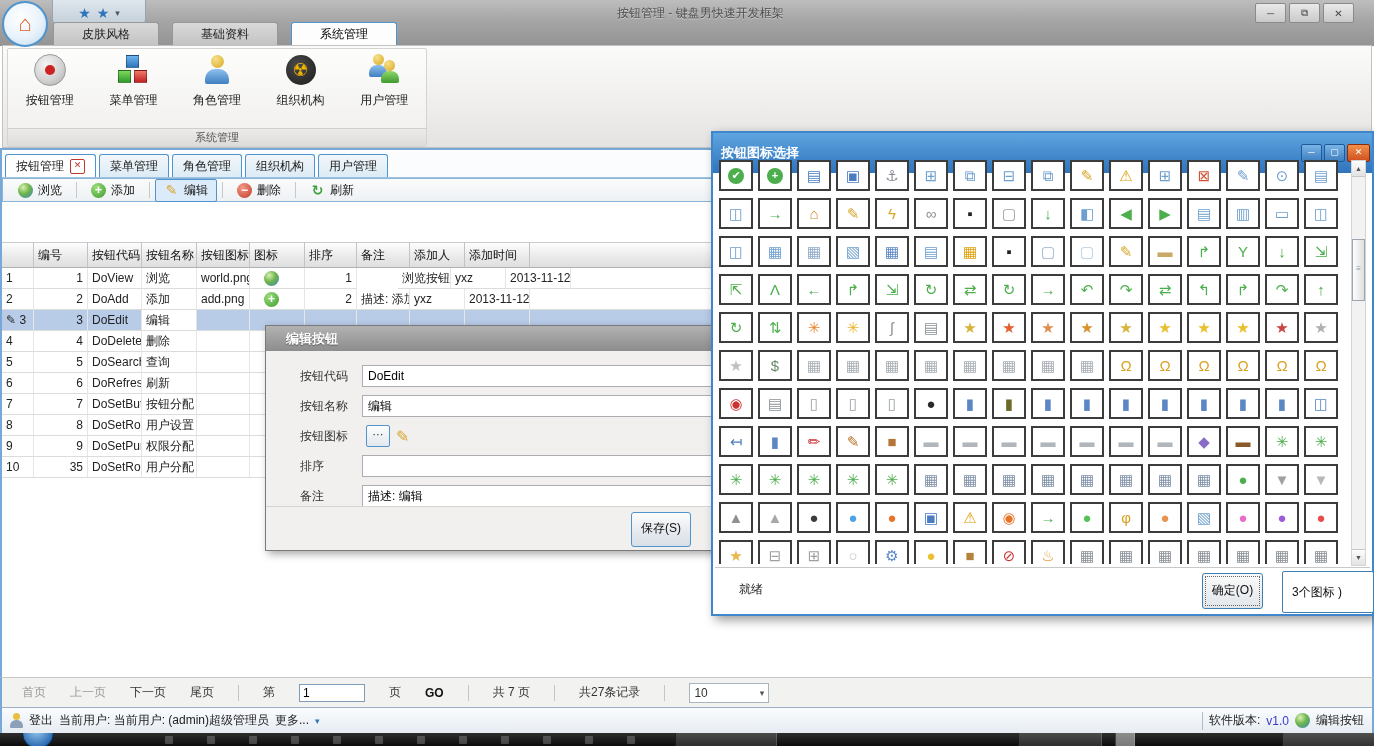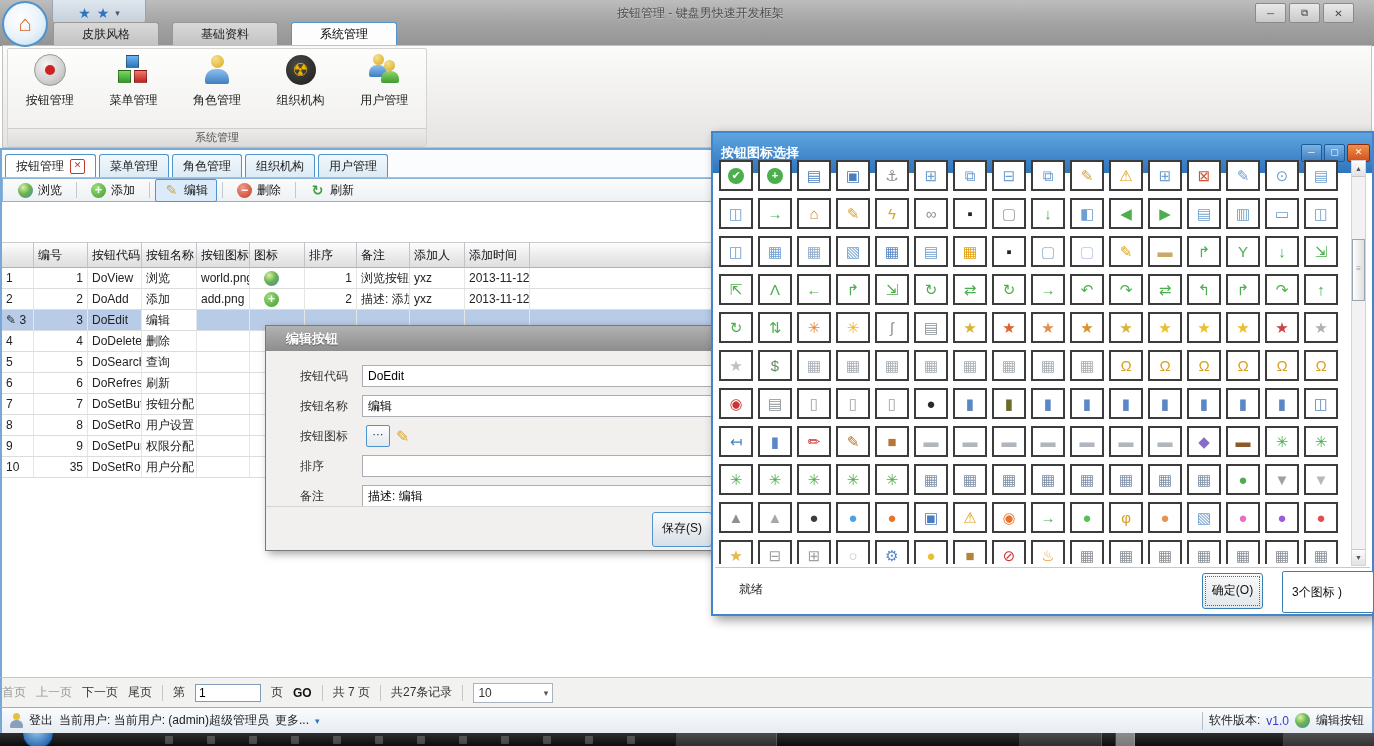--- a/index.html
+++ b/index.html
@@ -90,21 +90,21 @@
   .num{text-align:right;}
   .sel .gd{background:#b8cce8;}
   .sel .gd.focus{background:#fff;}
   .funnel{display:inline-block;width:0;height:0;border-left:5px solid transparent;border-right:5px solid transparent;
           border-top:6px solid #4a86c8;position:relative;top:1px;}
   .funnel:after{content:"";position:absolute;left:-1px;top:-1px;width:2px;height:6px;background:#4a86c8;}
   .cicon{display:flex;align-items:center;justify-content:flex-start;padding-left:14px;}
   
   .pager{position:absolute;left:0;top:677px;width:1374px;height:30px;box-sizing:border-box;background:#f2f2f1;
          border-top:1px solid #c6c6c4;border-left:2px solid #78a8d8;border-right:2px solid #78a8d8;
-         display:flex;align-items:center;gap:10px;padding-left:0;color:#333;}
+         display:flex;align-items:center;gap:24px;padding-left:20px;color:#333;}
   .pager .dim{color:#9a9a9a;}
   .pager .sep{width:1px;height:16px;background:#c6c6c4;}
   .pager input{width:58px;height:16px;border:1px solid #7f9db9;font-size:12px;padding:0 3px;font-family:inherit;}
   .pager .go{font-weight:bold;color:#111;}
   .sizebox{width:70px;height:18px;border:1px solid #a8b4c0;background:#fff;display:flex;align-items:center;justify-content:space-between;padding:0 4px;}
   .sizebox .chev{font-size:9px;color:#555;}
   
   .statusbar{position:absolute;left:0;top:707px;width:1374px;height:26px;box-sizing:border-box;
              background:linear-gradient(#fafcfe,#e6ecf2);border-top:1px solid #9ab0c8;border-left:2px solid #78a8d8;border-right:2px solid #78a8d8;
              display:flex;align-items:center;gap:6px;padding:0 8px;color:#222;}
@@ -128,21 +128,21 @@
             line-height:25px;padding-left:20px;text-shadow:0 1px 1px rgba(0,0,0,.4);}
   .ed-body{padding:10px 6px 0 34px;}
   .ed-row{display:flex;align-items:center;height:30px;}
   .ed-row .lbl{width:62px;color:#333;}
   .ed-row input{flex:1;height:18px;border:1px solid #abadb3;font-size:12px;padding:1px 5px;font-family:inherit;background:#fff;}
   .ed-row .short{flex:0 0 300px;}
   .browse-btn{width:22px;height:20px;margin-left:4px;border:1px solid #4f94cd;background:linear-gradient(#fdfdfd,#e2e8ee);
               border-radius:2px;text-align:center;line-height:17px;font-size:11px;color:#333;}
   .ed-pencil{margin-left:6px;font-size:16px;color:#d9a62e;}
   .ed-footer{position:absolute;left:0;bottom:0;width:100%;height:44px;border-top:1px solid #d6d5d3;box-sizing:border-box;}
-  .save-btn{position:absolute;right:22px;top:5px;width:58px;height:33px;border:1px solid #4f94cd;border-radius:3px;
+  .save-btn{position:absolute;right:43px;top:5px;width:58px;height:33px;border:1px solid #4f94cd;border-radius:3px;
             background:linear-gradient(#fdfdfd,#e4e9ee 60%,#d8dfe6);text-align:center;line-height:31px;color:#111;}
   
   .icon-dialog{position:absolute;left:711px;top:131px;width:663px;height:485px;z-index:20;box-sizing:border-box;
                background:#fff;border:2px solid #3f86cc;box-shadow:4px 4px 10px rgba(0,0,0,.4);}
   .id-title{height:40px;background:linear-gradient(#5ea5e0,#2f74bd);color:#fff;font-weight:bold;font-size:13px;
             line-height:22px;padding-left:8px;display:flex;align-items:center;}
   .id-title .t{flex:1;}
   .id-wbtns{display:flex;gap:2px;margin-right:2px;}
   .id-wbtn{width:19px;height:16px;border-radius:2px;border:1px solid #1d5a9a;background:linear-gradient(#7ab4e6,#3f7fc0);
            color:#fff;font-size:9px;line-height:15px;text-align:center;}
@@ -307,21 +307,21 @@
         <div class="grow">
           <div class="gcell gd grh" style="width: 32px;">1</div>
           <div class="gcell gd num" style="width: 54px;">1</div>
           <div class="gcell gd" style="width: 54px;">DoView</div>
           <div class="gcell gd" style="width: 55px;">浏览</div>
           <div class="gcell gd" style="width: 53px;">world.png</div>
           <div class="gcell gd cicon" style="width: 55px;">
             <span class="mi mi-globe"></span>
           </div>
           <div class="gcell gd num" style="width: 52px;">1</div>
-          <div class="gcell gd" style="width: 53px;">浏览按钮</div>
+          <div class="gcell gd" style="width: 53px; margin-left: 41px;">浏览按钮</div>
           <div class="gcell gd" style="width: 55px;">yxz</div>
           <div class="gcell gd" style="width: 65px;">2013-11-12</div>
           <div class="gcell gd" style="flex: 1 1 0%;"></div>
         </div>
         <div class="grow">
           <div class="gcell gd grh" style="width: 32px;">2</div>
           <div class="gcell gd num" style="width: 54px;">2</div>
           <div class="gcell gd" style="width: 54px;">DoAdd</div>
           <div class="gcell gd" style="width: 55px;">添加</div>
           <div class="gcell gd" style="width: 53px;">add.png</div>

